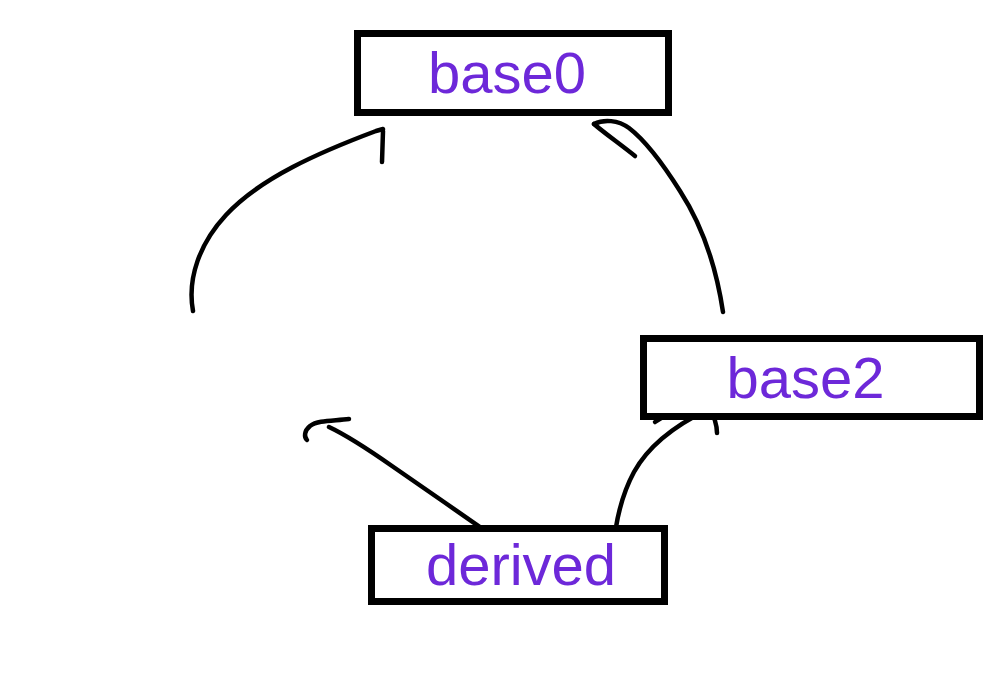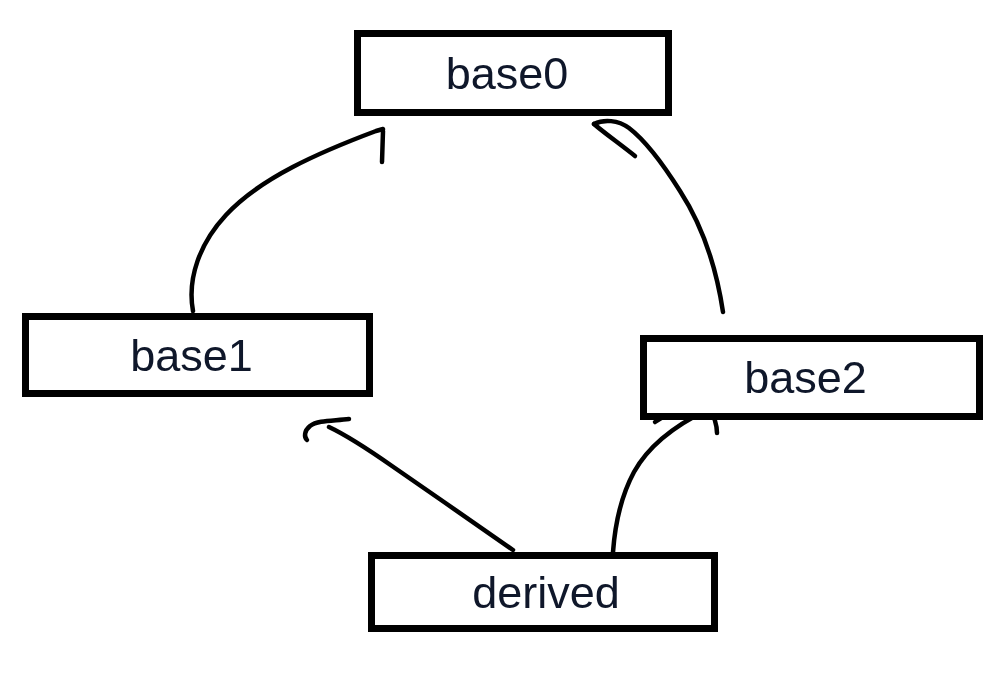--- a/index.html
+++ b/index.html
@@ -18,31 +18,31 @@
   .node {
     position: absolute;
     border: 7px solid #000000;
     background: #ffffff;
     display: flex;
     align-items: center;
     justify-content: center;
     box-sizing: border-box;
   }
   .node .label {
-    font-size: 45px;
-    color: #0f172a;
+    font-size: 58px;
+    color: #6d28d9;
     letter-spacing: 0px;
     line-height: 1;
     transform: translateX(-6px);
     white-space: nowrap;
   }
   #node-base0   { left: 354px; top: 30px;  width: 318px; height: 86px; }
   #node-base1   { left: 22px;  top: 313px; width: 351px; height: 84px; }
   #node-base2   { left: 640px; top: 313px; width: 343px; height: 85px; margin-top: 22px; }
-  #node-derived { left: 368px; top: 552px; width: 350px; height: 80px; padding-left: 18px; }
+  #node-derived { left: 368px; top: 525px; width: 300px; height: 80px; padding-left: 18px; }
   svg.edges {
     position: absolute;
     left: 0;
     top: 0;
     width: 999px;
     height: 685px;
     pointer-events: none;
   }
   svg.edges path {
     fill: none;
@@ -79,23 +79,20 @@
       <path d="M 613 552 C 615 525 621 496 634 472 C 649 445 676 425 707 410"></path>
       <path d="M 655 422 C 669 412 688 407 709 407"></path>
       <path d="M 709 407 C 714 416 717 425 717 433"></path>
     </g>
   </svg>
 
   <div class="node" id="node-base0">
     <span class="label">base0</span>
   </div>
 
-  <div class="node" id="node-base1">
-    <span class="label">base1</span>
-  </div>
 
   <div class="node" id="node-base2">
     <span class="label">base2</span>
   </div>
 
   <div class="node" id="node-derived">
     <span class="label">derived</span>
   </div>
 
 </div>

